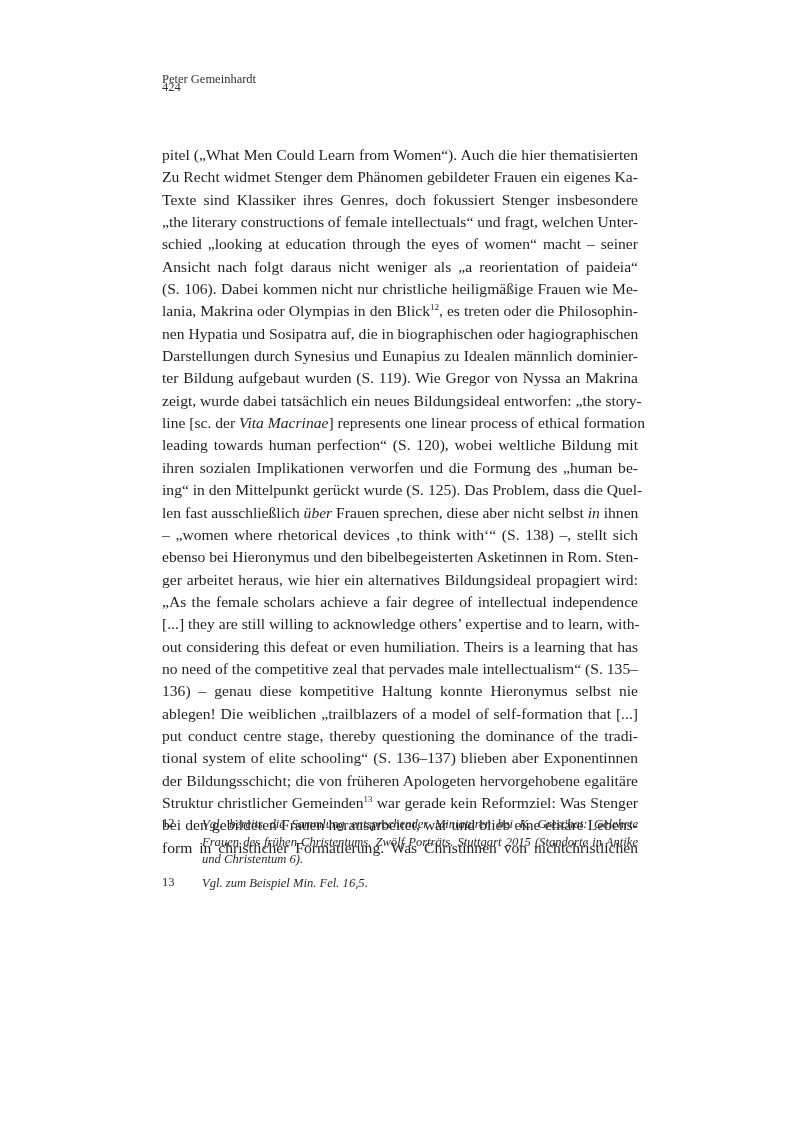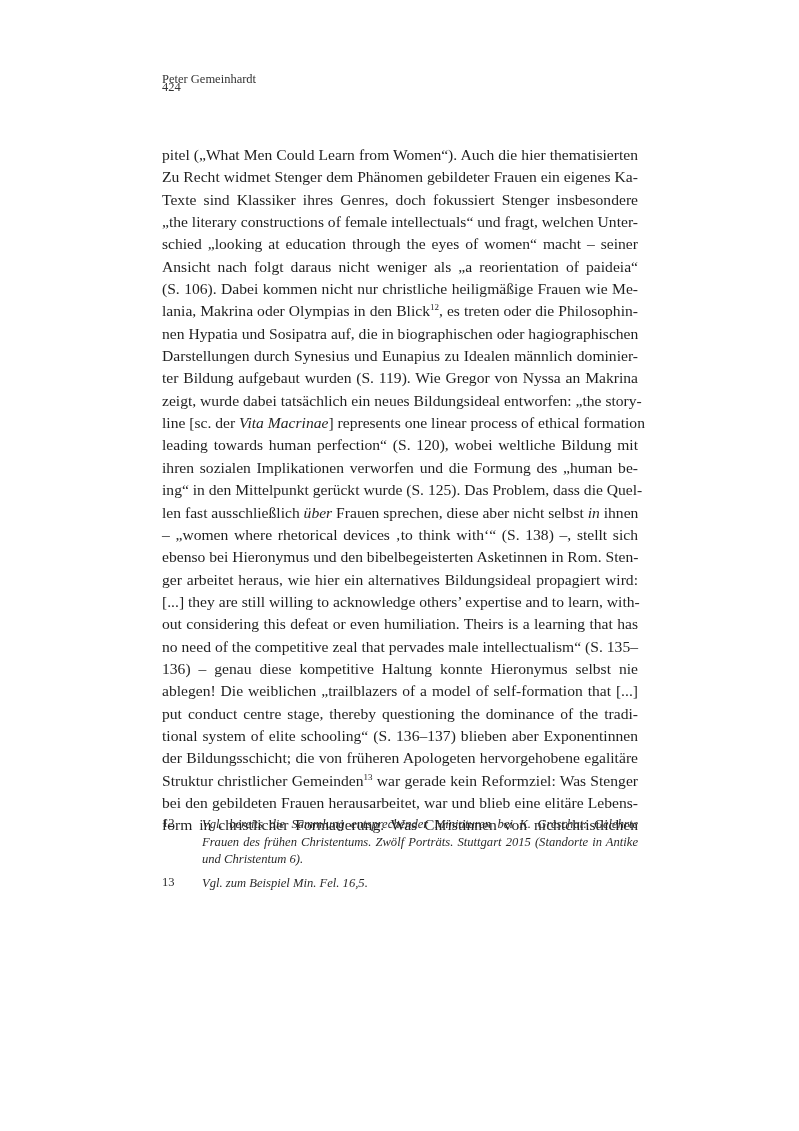--- a/index.html
+++ b/index.html
@@ -44,20 +44,21 @@
   <span class="line">ter Bildung aufgebaut wurden (S. 119). Wie Gregor von Nyssa an Makrina</span>
   <span class="line">zeigt, wurde dabei tatsächlich ein neues Bildungsideal entworfen: „the story-</span>
   <span class="line"><span>line [sc. der </span><i>Vita Macrinae</i><span>] represents one linear process of ethical formation</span></span>
   <span class="line">leading towards human perfection“ (S. 120), wobei weltliche Bildung mit</span>
   <span class="line">ihren sozialen Implikationen verworfen und die Formung des „human be-</span>
   <span class="line">ing“ in den Mittelpunkt gerückt wurde (S. 125). Das Problem, dass die Quel-</span>
   <span class="line"><span>len fast ausschließlich </span><i>über</i><span> Frauen sprechen, diese aber nicht selbst </span><i>in</i><span> ihnen</span></span>
   <span class="line">– „women where rhetorical devices ‚to think with‘“ (S. 138) –, stellt sich</span>
   <span class="line">ebenso bei Hieronymus und den bibelbegeisterten Asketinnen in Rom. Sten-</span>
   <span class="line">ger arbeitet heraus, wie hier ein alternatives Bildungsideal propagiert wird:</span>
+  <span class="line">„As the female scholars achieve a fair degree of intellectual independence</span>
   <span class="line">[...] they are still willing to acknowledge others’ expertise and to learn, with-</span>
   <span class="line">out considering this defeat or even humiliation. Theirs is a learning that has</span>
   <span class="line">no need of the competitive zeal that pervades male intellectualism“ (S. 135–</span>
   <span class="line">136) – genau diese kompetitive Haltung konnte Hieronymus selbst nie</span>
   <span class="line">ablegen! Die weiblichen „trailblazers of a model of self-formation that [...]</span>
   <span class="line">put conduct centre stage, thereby questioning the dominance of the tradi-</span>
   <span class="line">tional system of elite schooling“ (S. 136–137) blieben aber Exponentinnen</span>
   <span class="line">der Bildungsschicht; die von früheren Apologeten hervorgehobene egalitäre</span>
   <span class="line"><span>Struktur christlicher Gemeinden</span><sup>13</sup><span> war gerade kein Reformziel: Was Stenger</span></span>
   <span class="line">bei den gebildeten Frauen herausarbeitet, war und blieb eine elitäre Lebens-</span>

